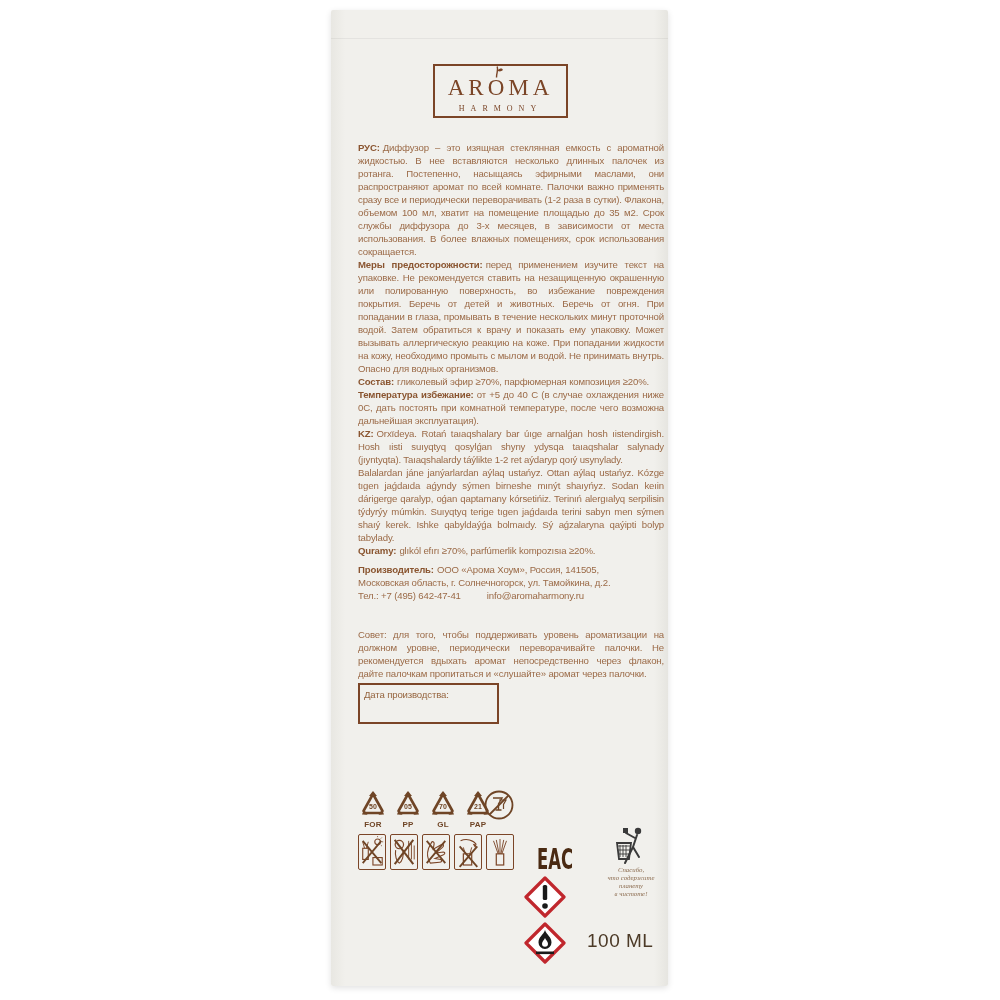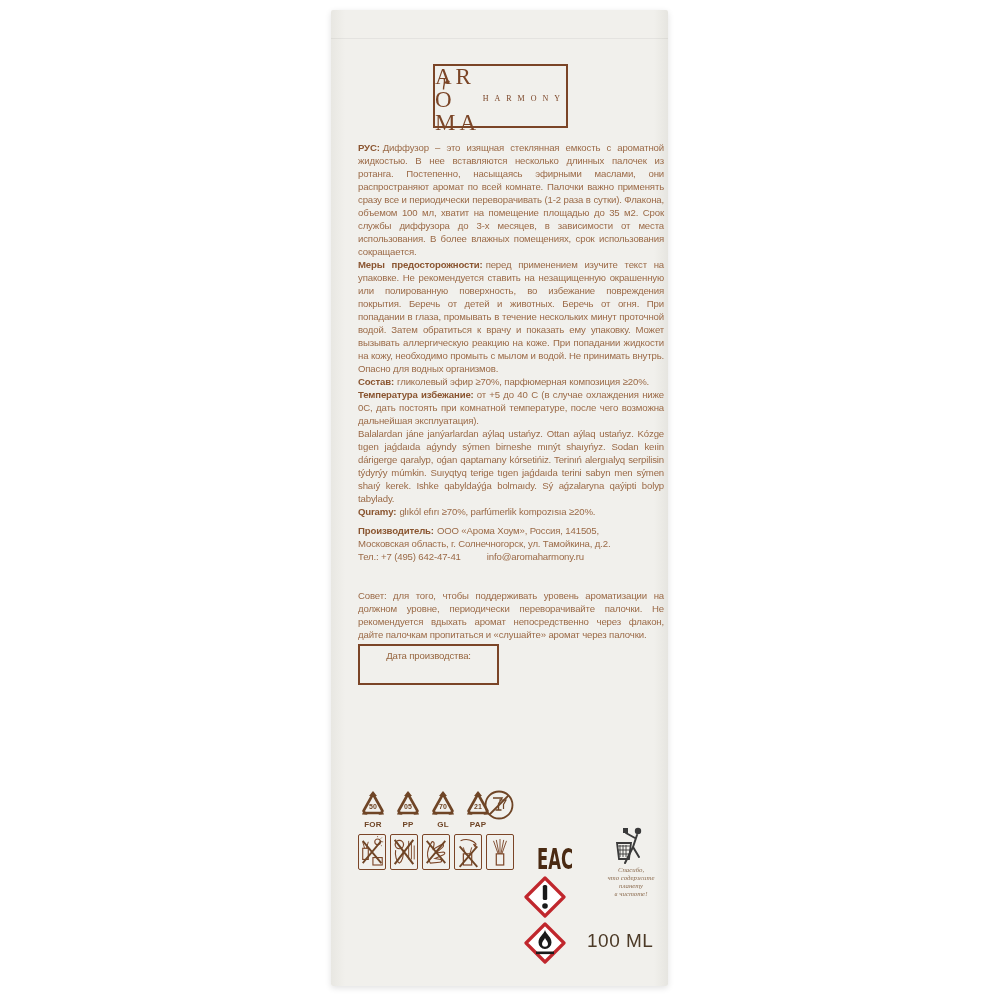--- a/index.html
+++ b/index.html
@@ -10,43 +10,43 @@
   .box {
     position:absolute; left:331px; top:10px; width:337px; height:976px;
     background:linear-gradient(90deg,#e8e7e2 0,#f1f0ec 14px,#f1f0ec calc(100% - 14px),#e6e5e0 100%);
     border-radius:2px;
     box-shadow:0 2px 6px rgba(0,0,0,.12);
   }
   .flap-line { position:absolute; left:0; top:28px; width:100%; height:1px; background:rgba(0,0,0,.05); }
 
   
   .logo-frame {
-    position:absolute; left:102px; top:54px; width:135px; height:64px;
-    border:2px solid #7b4527; display:flex; flex-direction:row; align-items:center; justify-content:center;
+    position:absolute; left:102px; top:54px; width:135px; height:54px;
+    border:2px solid #7b4527; display:flex; flex-direction:column; align-items:center; justify-content:center;
   }
   .aroma { font-family:"Liberation Serif", serif; font-size:23px; letter-spacing:4px; color:#7b4527; line-height:1; margin-top:6px; }
   .aroma .o-wrap { position:relative; display:inline-block; }
   .aroma .sprout { position:absolute; left:1px; top:-11px; }
   .harmony { font-family:"Liberation Serif", serif; font-size:8px; letter-spacing:6px; color:#7b4527; margin-top:5px; }
 
   
   .text-col {
     position:absolute; left:27px; top:131px; width:306px;
     font-size:9.6px; line-height:13px; letter-spacing:-0.15px;
     color:#9b6a47; text-align:justify;
   }
   .p { margin:0; }
   .plabel { font-weight:bold; color:#8a5530; margin-right:3px; }
   .manu { margin-top:6px; text-align:left; }
   .manu .gap-right { display:inline-block; margin-right:26px; }
   .advice { margin-top:26px; }
   .shelf { margin-top:12px; text-align:left; }
   .date-box {
     margin-top:3px; width:141px; height:41px;
-    border:2px solid #7b4527; padding:3px 4px; text-align:center; color:#96653f;
+    border:2px solid #7b4527; padding:3px 4px; text-align:left; color:#96653f;
   }
 
   
   .recycle-row { position:absolute; left:27px; top:781px; display:flex; gap:5px; }
   .recycle-item { width:30px; text-align:center; position:relative; }
   .recycle-item .code {
     position:absolute; top:12px; left:0; width:100%; text-align:center;
     font-size:7px; font-weight:bold; color:#6f4526;
   }
   .recycle-item .mat { font-size:8px; font-weight:bold; color:#6f4526; margin-top:0px; letter-spacing:.2px; }
@@ -85,20 +85,21 @@
             </svg></span><span>MA</span>
       </div>
       <div class="harmony">HARMONY</div>
     </div>
 
     <div class="text-col">
       <p class="p"><span class="plabel">РУС:</span><span>Диффузор – это изящная стеклянная емкость с ароматной жидкостью. В нее вставляются несколько длинных палочек из ротанга. Постепенно, насыщаясь эфирными маслами, они распространяют аромат по всей комнате. Палочки важно применять сразу все и периодически переворачивать (1-2 раза в сутки). Флакона, объемом 100 мл, хватит на помещение площадью до 35 м2. Срок службы диффузора до 3-х месяцев, в зависимости от места использования. В более влажных помещениях, срок использования сокращается.</span></p>
       <p class="p"><span class="plabel">Меры предосторожности:</span><span>перед применением изучите текст на упаковке. Не рекомендуется ставить на незащищенную окрашенную или полированную поверхность, во избежание повреждения покрытия. Беречь от детей и животных. Беречь от огня. При попадании в глаза, промывать в течение нескольких минут проточной водой. Затем обратиться к врачу и показать ему упаковку. Может вызывать аллергическую реакцию на коже. При попадании жидкости на кожу, необходимо промыть с мылом и водой. Не принимать внутрь. Опасно для водных организмов.</span></p>
       <p class="p"><span class="plabel">Состав:</span><span>гликолевый эфир ≥70%, парфюмерная композиция ≥20%.</span></p>
       <p class="p"><span class="plabel">Температура избежание:</span><span>от +5 до 40 С (в случае охлаждения ниже 0С, дать постоять при комнатной температуре, после чего возможна дальнейшая эксплуатация).</span></p>
+      <p class="p"><span class="plabel">KZ:</span><span>Orxïdeya. Rotań taıaqshalary bar úıge arnalǵan hosh ıistendirgish. Hosh ıisti suıyqtyq qosylǵan shyny ydysqa taıaqshalar salynady (jıyntyqta). Taıaqshalardy táýlikte 1-2 ret aýdaryp qoıý usynylady.</span></p>
       <p class="p"><span>Balalardan jáne janýarlardan aýlaq ustańyz. Ottan aýlaq ustańyz. Kózge tıgen jaǵdaıda aǵyndy sýmen birneshe mınýt shaıyńyz. Sodan keıin dárigerge qaralyp, oǵan qaptamany kórsetińiz. Terinıń alergıalyq serpilisin týdyrýy múmkin. Suıyqtyq terige tıgen jaǵdaıda terini sabyn men sýmen shaıý kerek. Ishke qabyldaýǵa bolmaıdy. Sý aǵzalaryna qaýipti bolyp tabylady.</span></p>
       <p class="p"><span class="plabel">Quramy:</span><span>glıkól efırı ≥70%, parfúmerlik kompozısıa ≥20%.</span></p>
 
       <div class="manu">
         <div><span class="plabel">Производитель:</span><span>ООО «Арома Хоум», Россия, 141505,</span></div>
         <div>Московская область, г. Солнечногорск, ул. Тамойкина, д.2.</div>
         <div>
           <span class="gap-right"><span>Тел.:</span> <span>+7 (495) 642-47-41</span></span><span>info@aromaharmony.ru</span>
         </div>
       </div>

